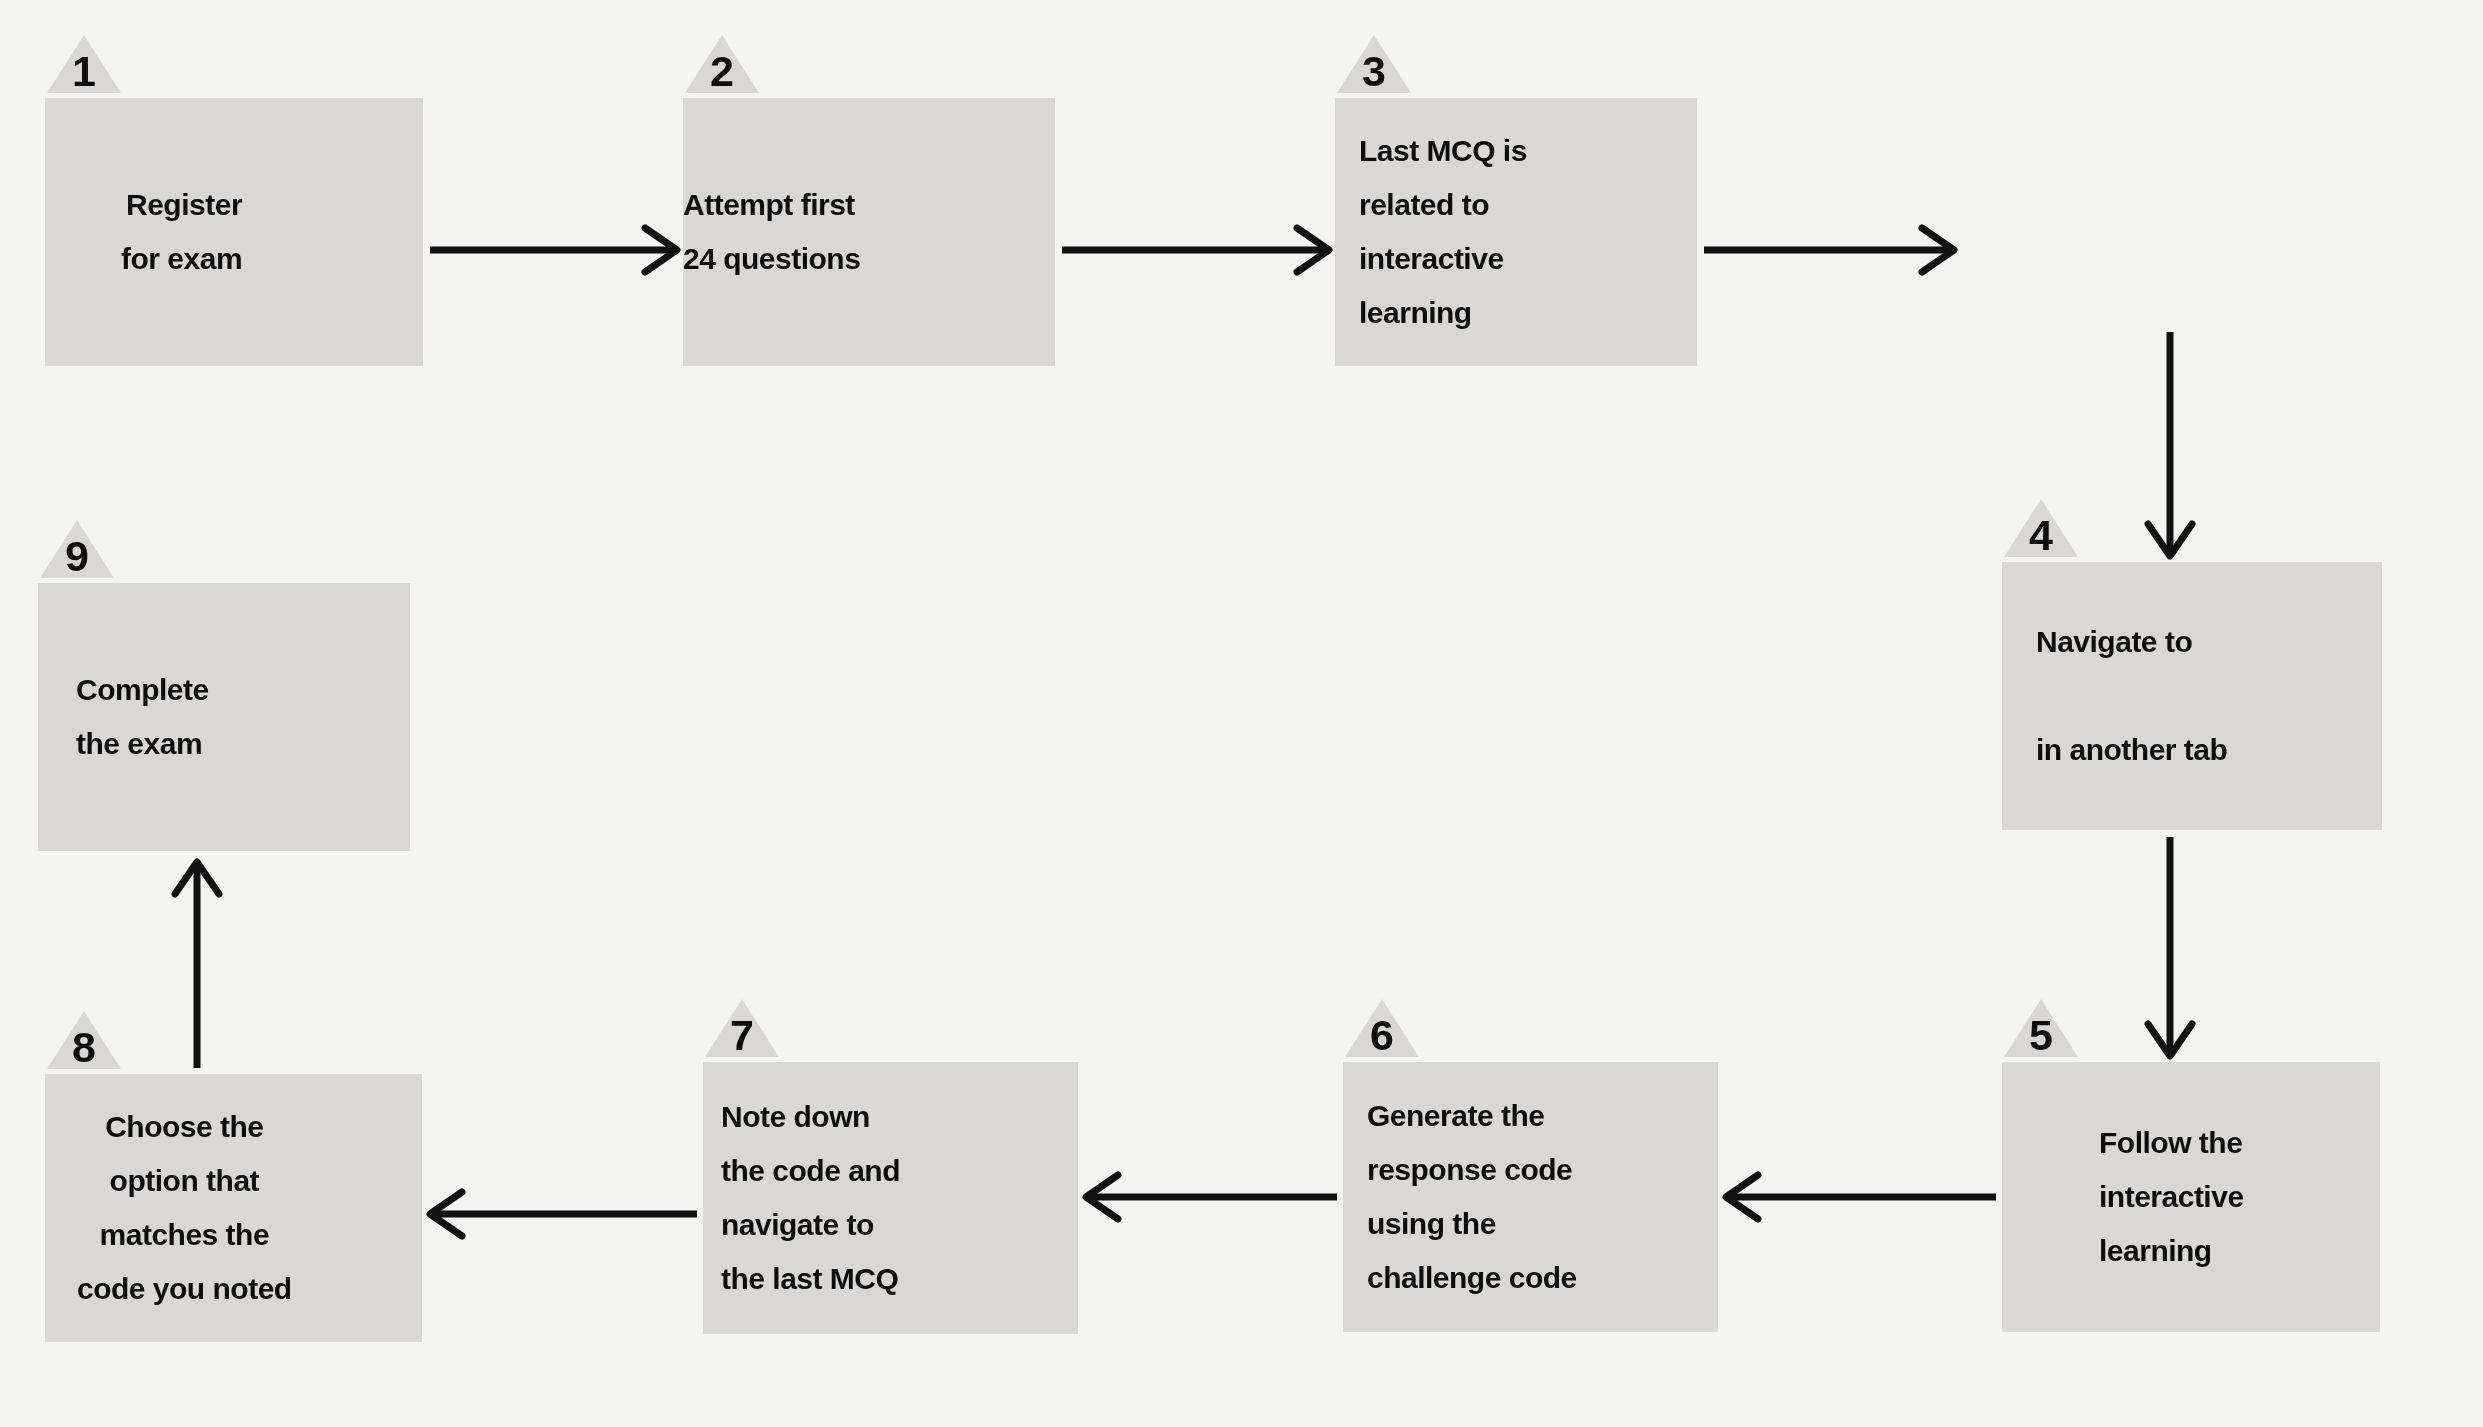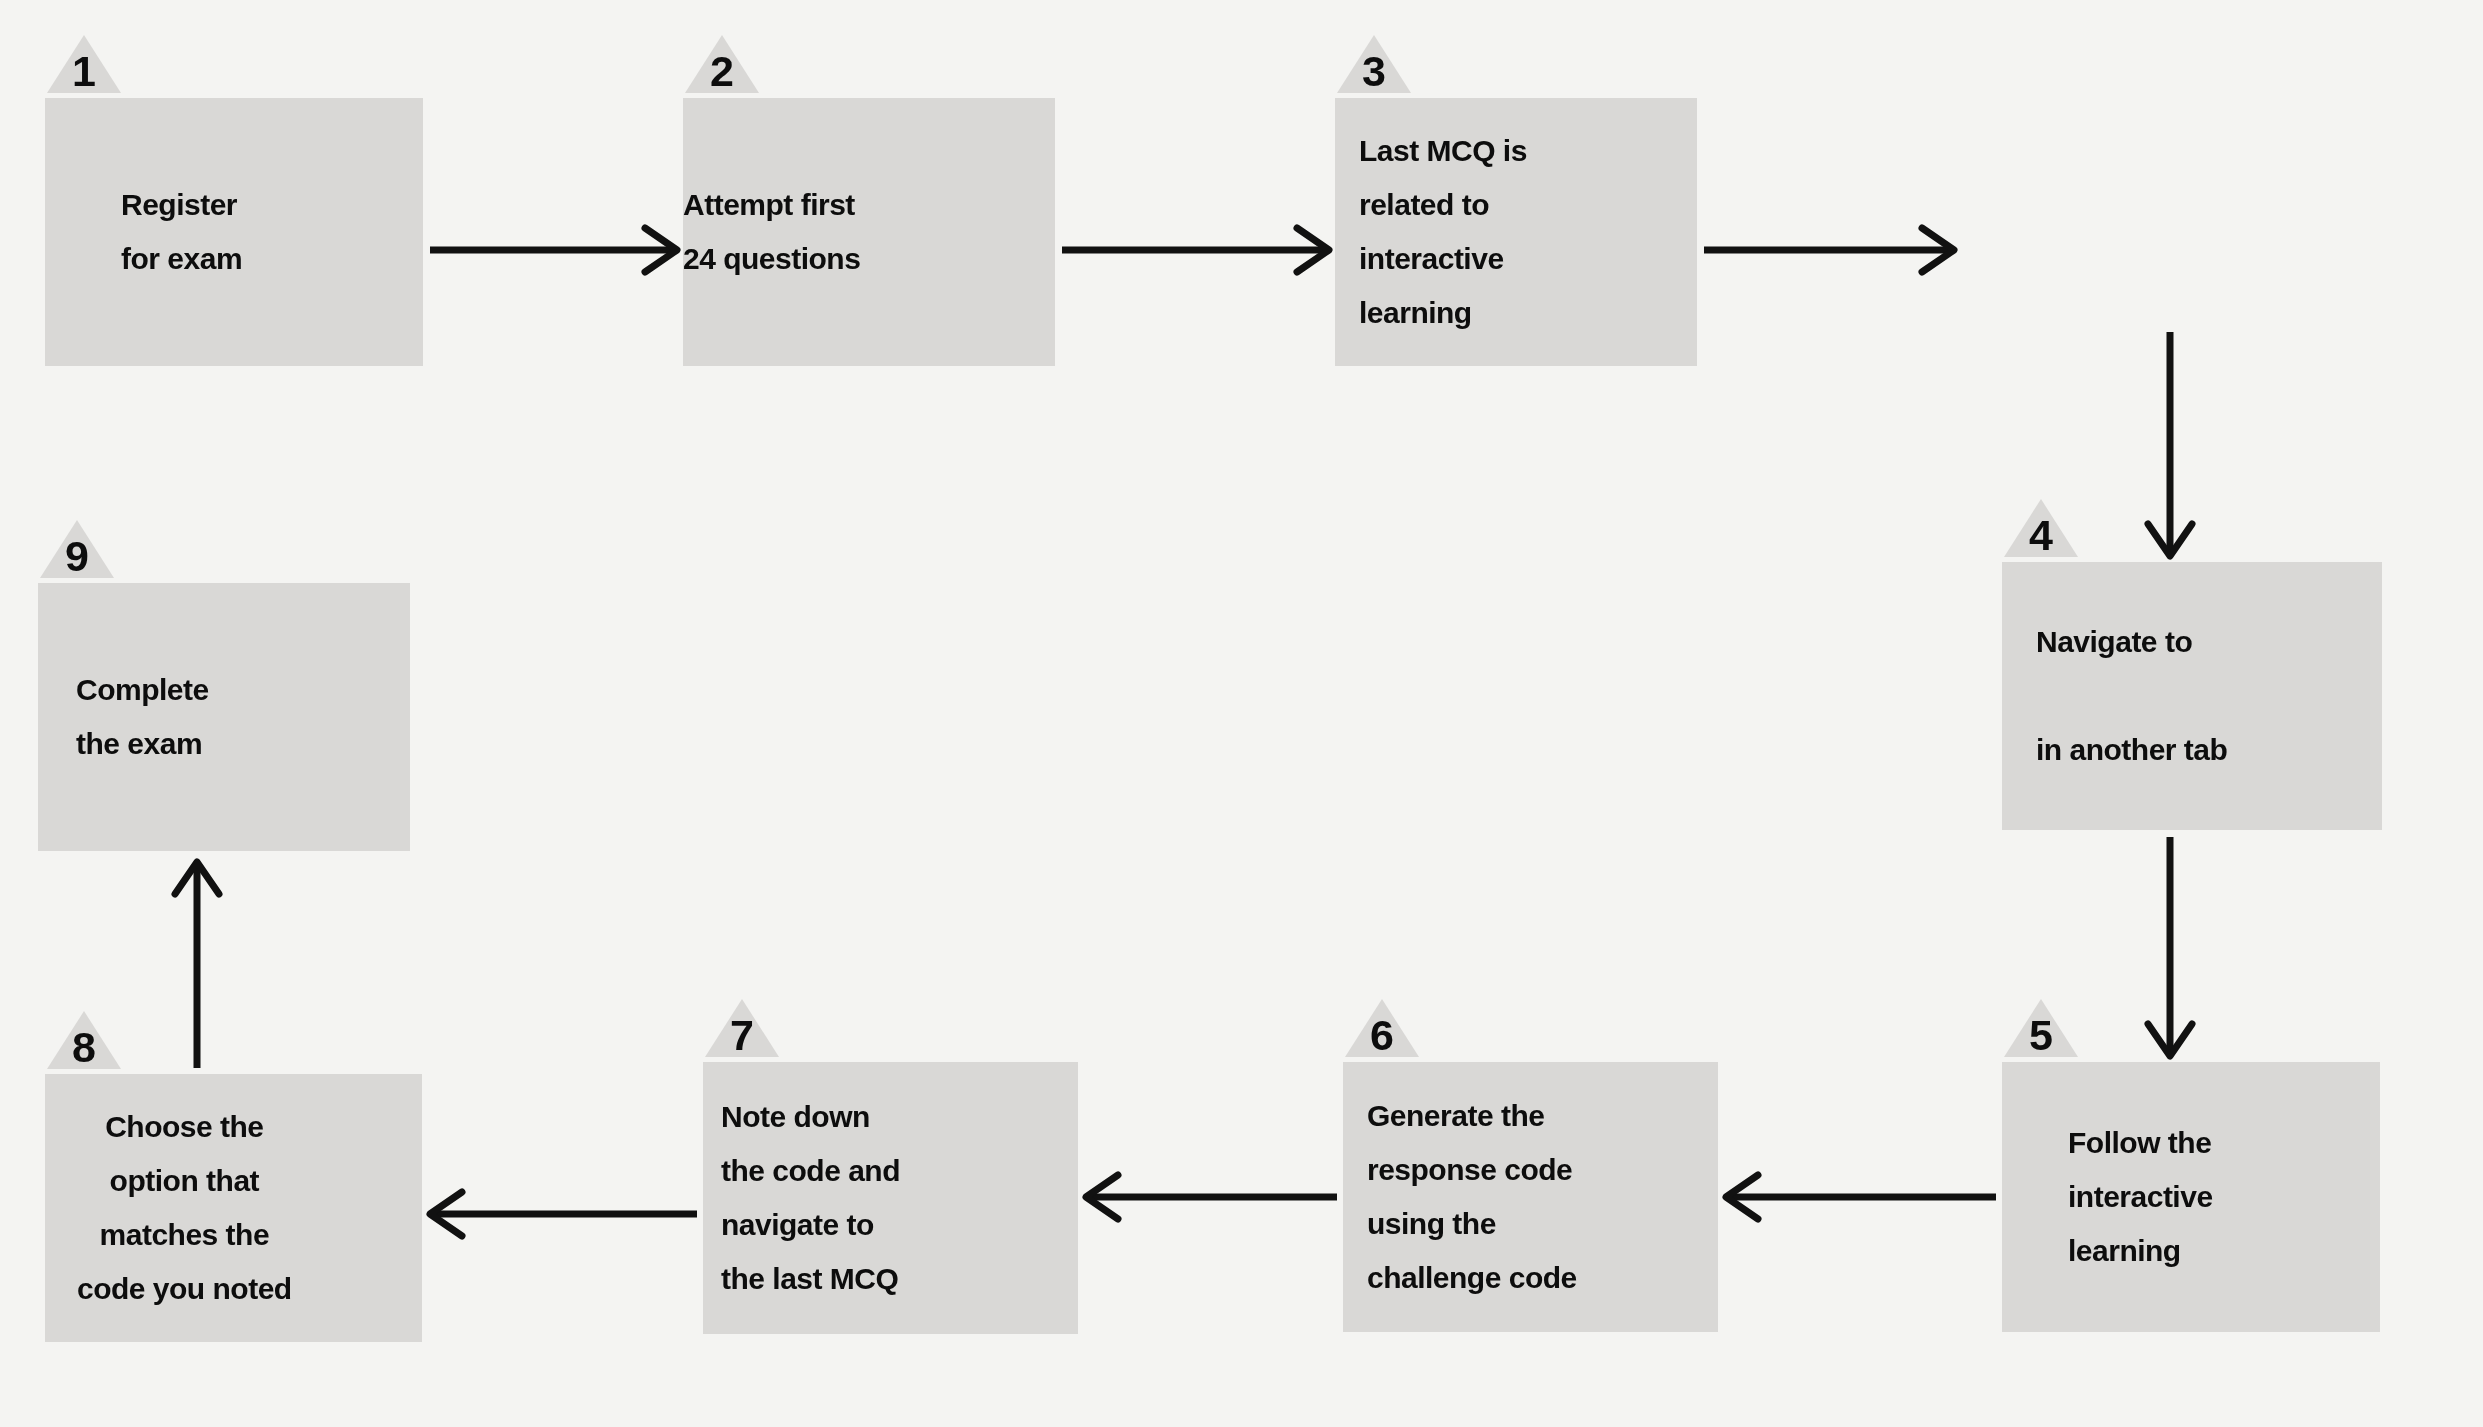--- a/index.html
+++ b/index.html
@@ -109,21 +109,21 @@
     <line class="edge" x1="1337" y1="1197" x2="1086" y2="1197" marker-end="url(#ah)"></line>
     <line class="edge" x1="697" y1="1214" x2="430" y2="1214" marker-end="url(#ah)"></line>
     <line class="edge" x1="197" y1="1068" x2="197" y2="862" marker-end="url(#ah)"></line>
   </svg>
 
   <div class="node" style="left:45px; top:98px; width:378px; height:268px;">
     <div class="badge">
       <div class="tri"></div>
       <span class="num">1</span>
     </div>
-    <div class="node-label" style="padding-left:76px;">Register
+    <div class="node-label" style="padding-left:76px;text-align:right;">Register
 for exam</div>
   </div>
 
   <div class="node" style="left:683px; top:98px; width:372px; height:268px;">
     <div class="badge">
       <div class="tri"></div>
       <span class="num">2</span>
     </div>
     <div class="node-label" style="">Attempt first
 24 questions</div>
@@ -150,21 +150,21 @@
       <span class="line">Navigate to</span>
       <span class="line">in another tab</span>
     </div>
   </div>
 
   <div class="node" style="left:2002px; top:1062px; width:378px; height:270px;">
     <div class="badge">
       <div class="tri"></div>
       <span class="num">5</span>
     </div>
-    <div class="node-label" style="padding-left:66px;">Follow the
+    <div class="node-label" style="padding-left:66px;margin-left:31px;">Follow the
 interactive
 learning</div>
   </div>
 
   <div class="node" style="left:1343px; top:1062px; width:375px; height:270px;">
     <div class="badge">
       <div class="tri"></div>
       <span class="num">6</span>
     </div>
     <div class="node-label" style="padding-left:24px;">Generate the

